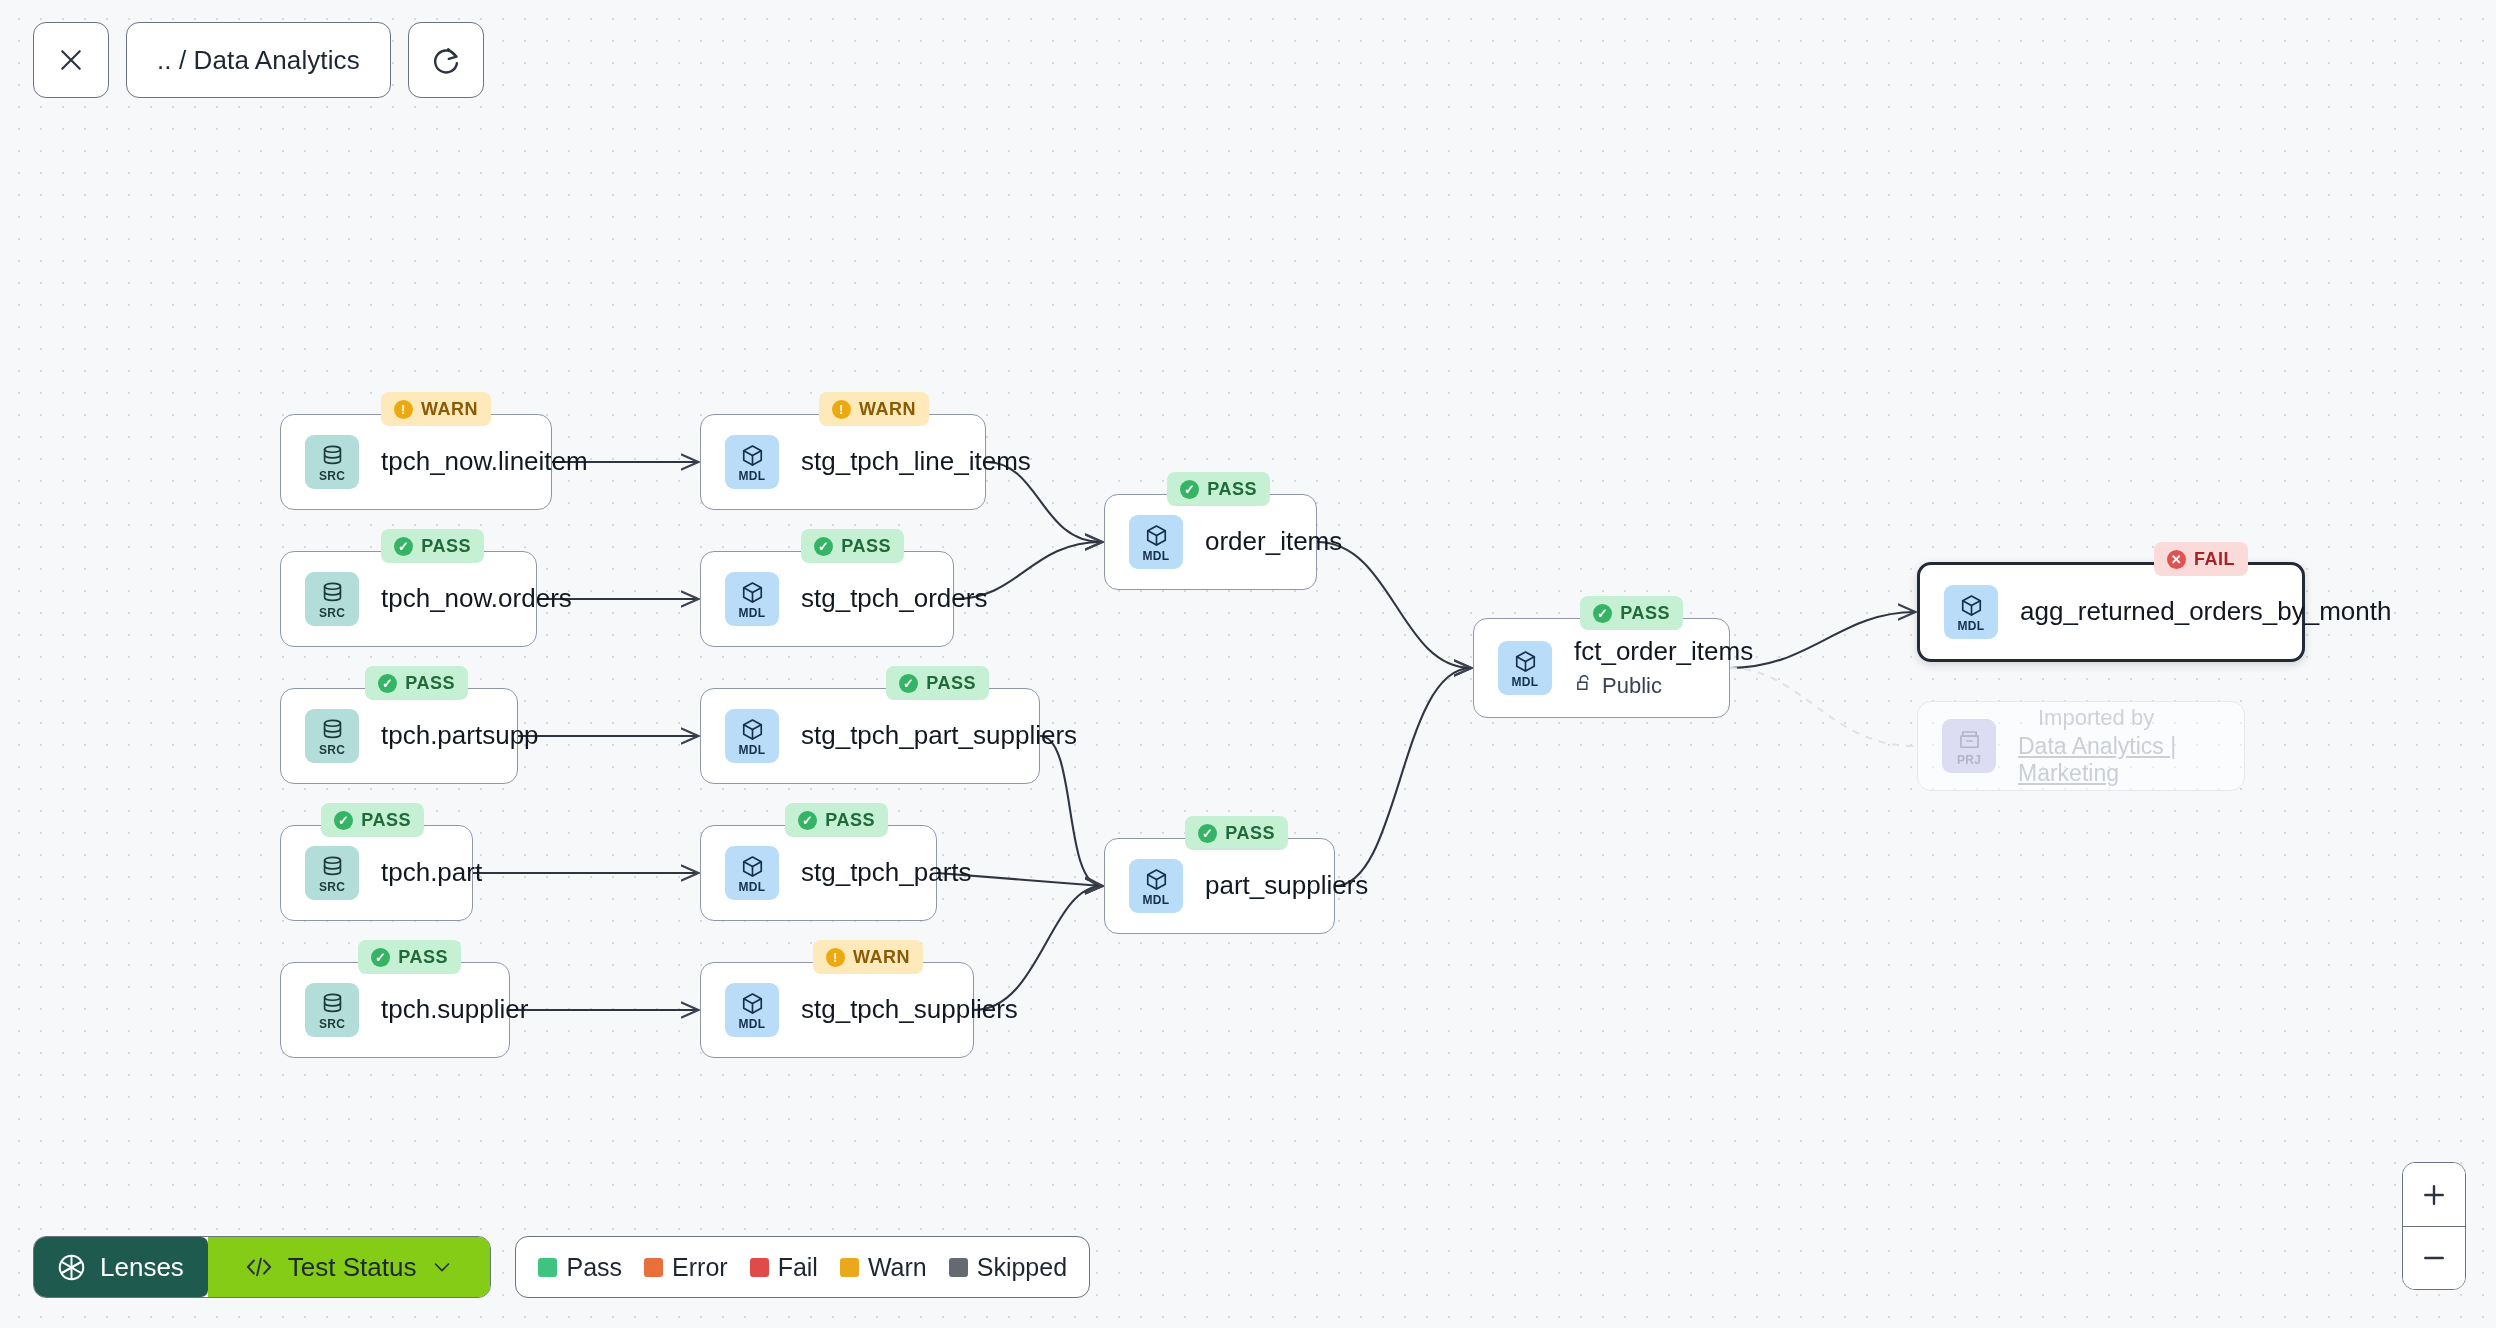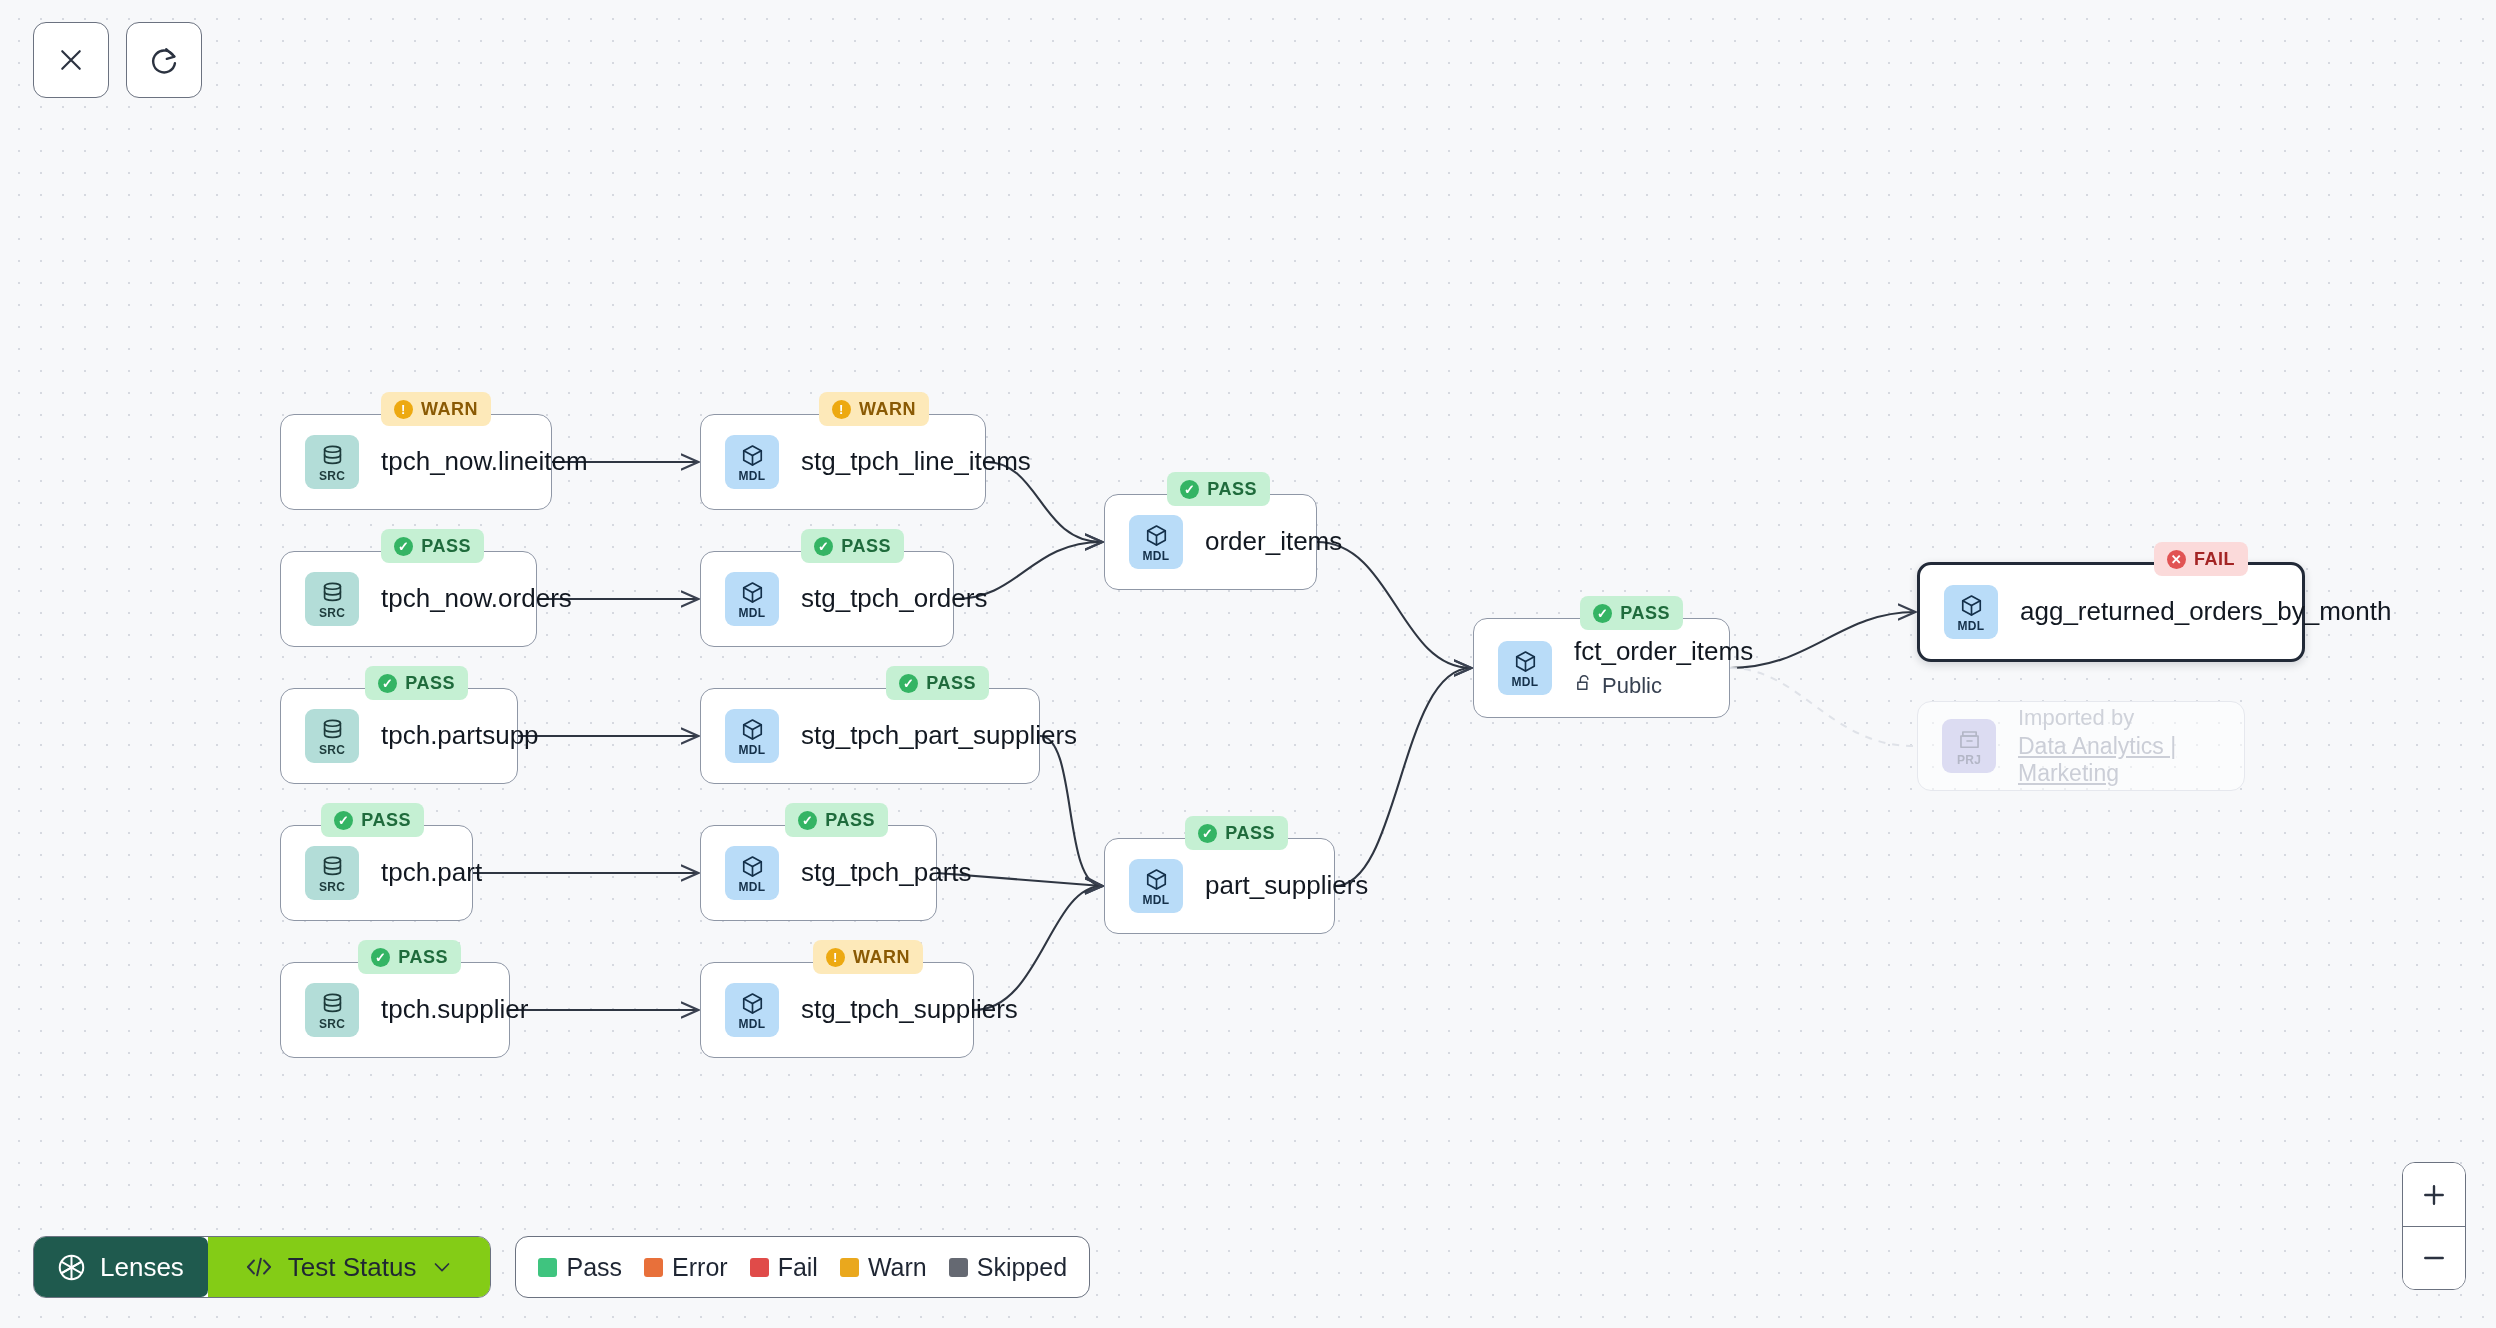--- a/index.html
+++ b/index.html
@@ -101,21 +101,21 @@
   .n-body { display: flex; flex-direction: column; min-width: 0; }
   .n-title {
     font-size: 26px; color: #121821; line-height: 1.15;
     white-space: nowrap;
   }
   .n-sub {
     margin-top: 6px;
     display: flex; align-items: center; gap: 8px;
     font-size: 22px; color: #374151;
   }
-  .node.ghost .n-title { font-size: 22px; color: #cfd2da; }
+  .node.ghost .n-title { font-size: 22px; color: #cfd2da; margin-left: 20px; }
   .node.ghost .n-sub { font-size: 23px; color: #cbced7; margin-top: 3px; text-decoration: underline; }
 
   .badge {
     position: absolute;
     top: -23px;
     display: inline-flex; align-items: center; gap: 8px;
     height: 34px;
     padding: 0 13px;
     border-radius: 8px;
     font-size: 18px;
@@ -199,20 +199,23 @@
   <div class="topbar">
 
     <div class="tb-btn tb-close">
       <span>
         <svg class="icn" width="30" height="30" viewBox="0 0 24 24" fill="none" stroke="currentColor" stroke-width="1.7" stroke-linecap="round">
           <path d="M5 5 L19 19 M19 5 L5 19"></path>
         </svg>
       </span>
     </div>
 
+    <div class="tb-btn tb-crumb">
+      <span>.. / Data Analytics</span>
+    </div>
 
 
     <div class="tb-btn tb-refresh">
       <span>
         <svg class="icn" width="32" height="32" viewBox="0 0 24 24" fill="none" stroke="currentColor" stroke-width="1.8" stroke-linecap="round" stroke-linejoin="round">
           <path d="M19.3 9.2 A8.2 8.2 0 1 0 20.2 14.4"></path>
           <path d="M13.6 3.9 L19.9 9.4 L14.1 11.1"></path>
         </svg>
       </span>
     </div>

